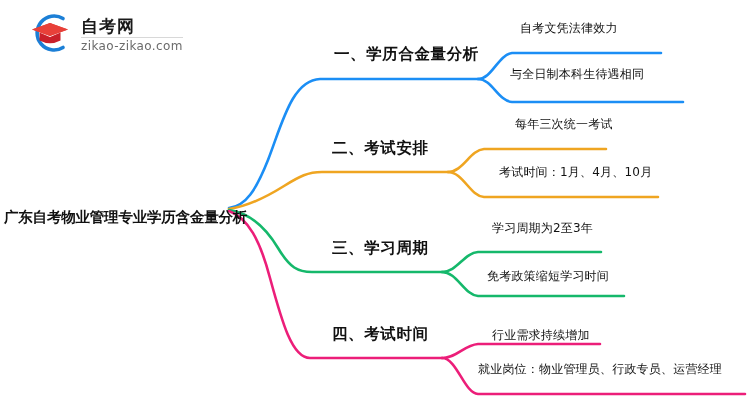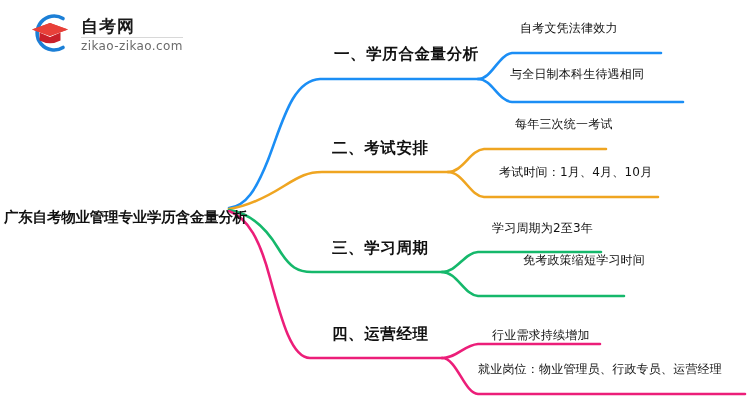--- a/index.html
+++ b/index.html
@@ -98,21 +98,21 @@
   .b1-title { left: 334px; top: 46px; }
   .b2-title { left: 332px; top: 140px; }
   .b3-title { left: 332px; top: 240px; }
   .b4-title { left: 332px; top: 326px; }
 
   .b1-l1 { left: 520px; top: 22px; }
   .b1-l2 { left: 510px; top: 68px; }
   .b2-l1 { left: 499px; top: 118px; margin-left: 16px; }
   .b2-l2 { left: 499px; top: 166px; }
   .b3-l1 { left: 492px; top: 222px; }
-  .b3-l2 { left: 487px; top: 254px; margin-left: 36px; }
+  .b3-l2 { left: 487px; top: 270px; }
   .b4-l1 { left: 492px; top: 329px; }
   .b4-l2 { left: 478px; top: 363px; }
 </style>
 </head>
 <body>
 
 <div id="mindmap">
 
   <div class="logo">
     <div class="logo-mark">
@@ -155,17 +155,17 @@
   <div class="node leaf-node b1-l2">与全日制本科生待遇相同</div>
 
   <div class="node branch-node b2-title">二、考试安排</div>
   <div class="node leaf-node b2-l1">每年三次统一考试</div>
   <div class="node leaf-node b2-l2">考试时间：1月、4月、10月</div>
 
   <div class="node branch-node b3-title">三、学习周期</div>
   <div class="node leaf-node b3-l1">学习周期为2至3年</div>
   <div class="node leaf-node b3-l2">免考政策缩短学习时间</div>
 
-  <div class="node branch-node b4-title">四、运营经理</div>
+  <div class="node branch-node b4-title">四、考试时间</div>
   <div class="node leaf-node b4-l1">行业需求持续增加</div>
   <div class="node leaf-node b4-l2">就业岗位：物业管理员、行政专员、运营经理</div>
 
 </div>
 
 </body></html>

